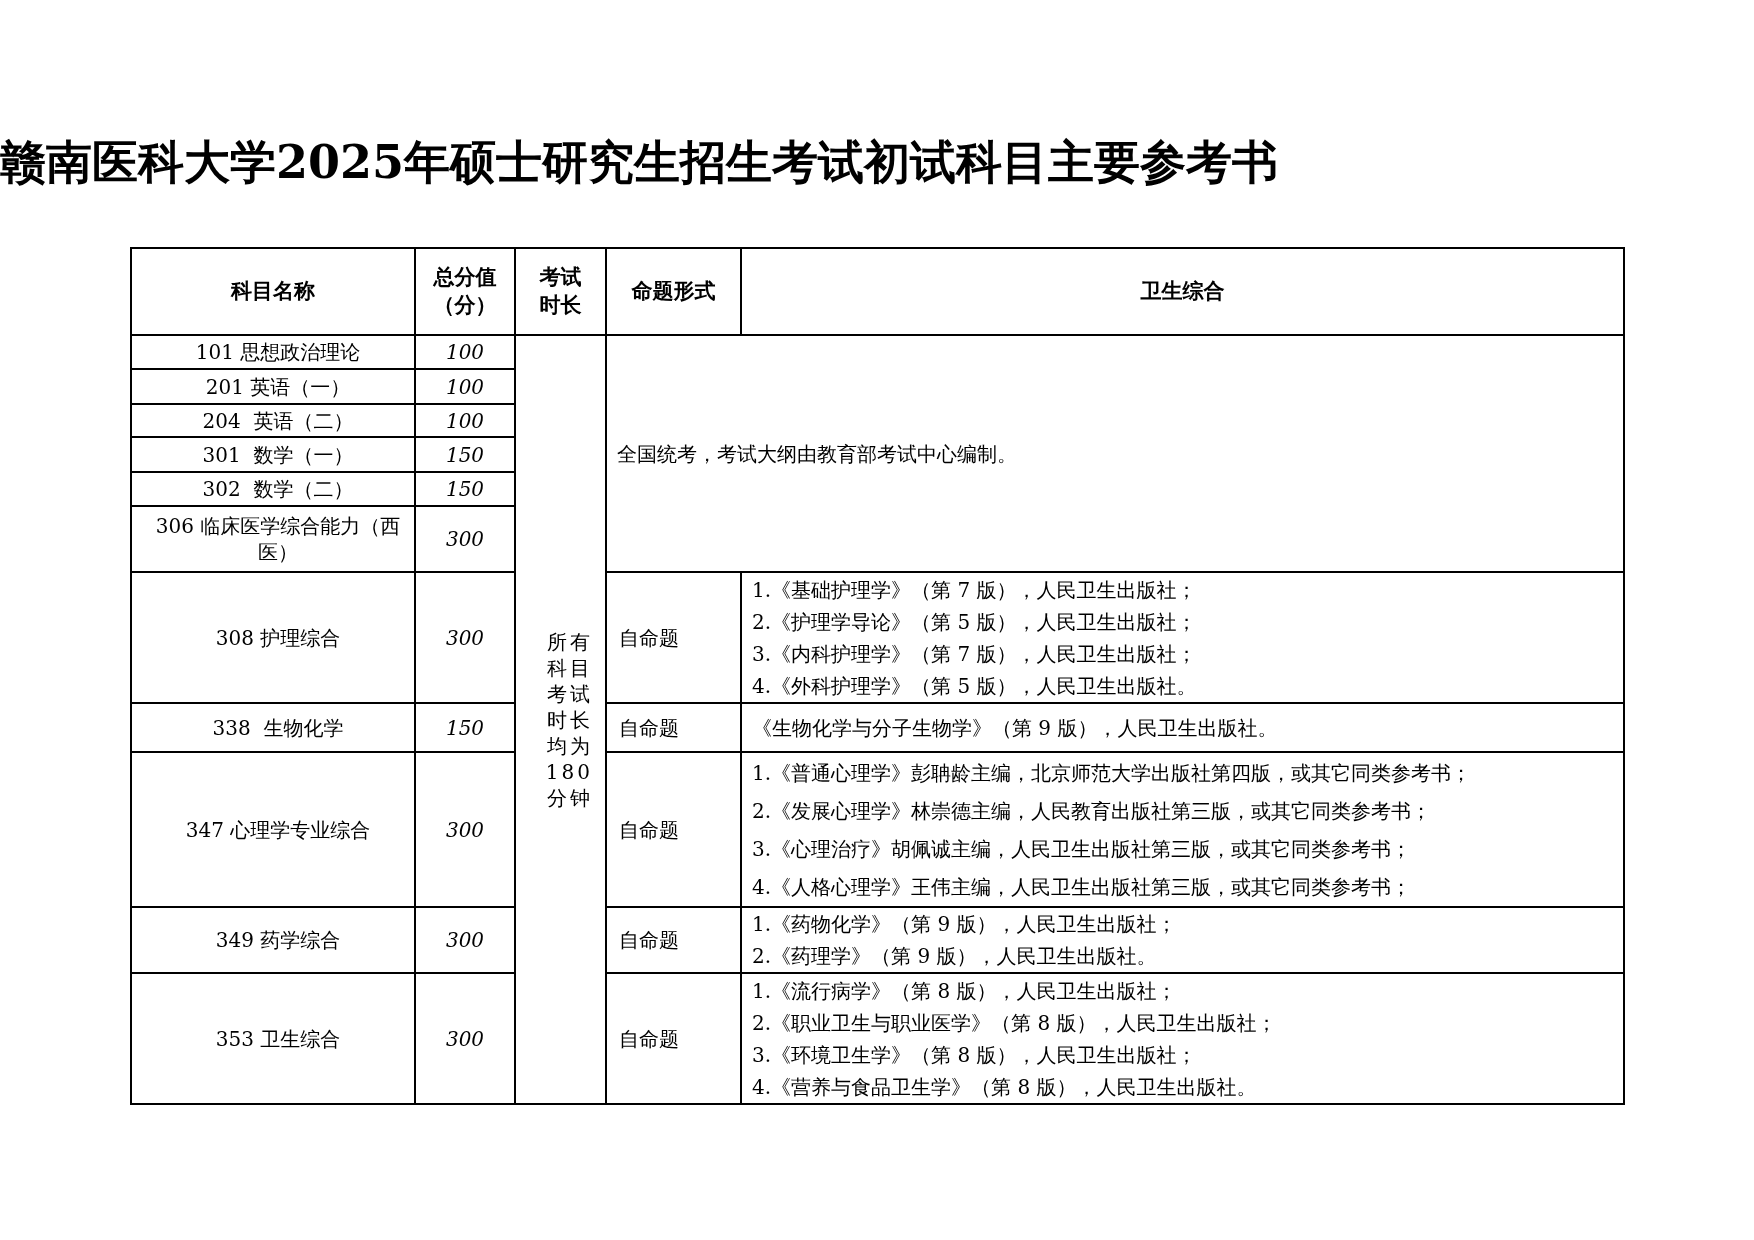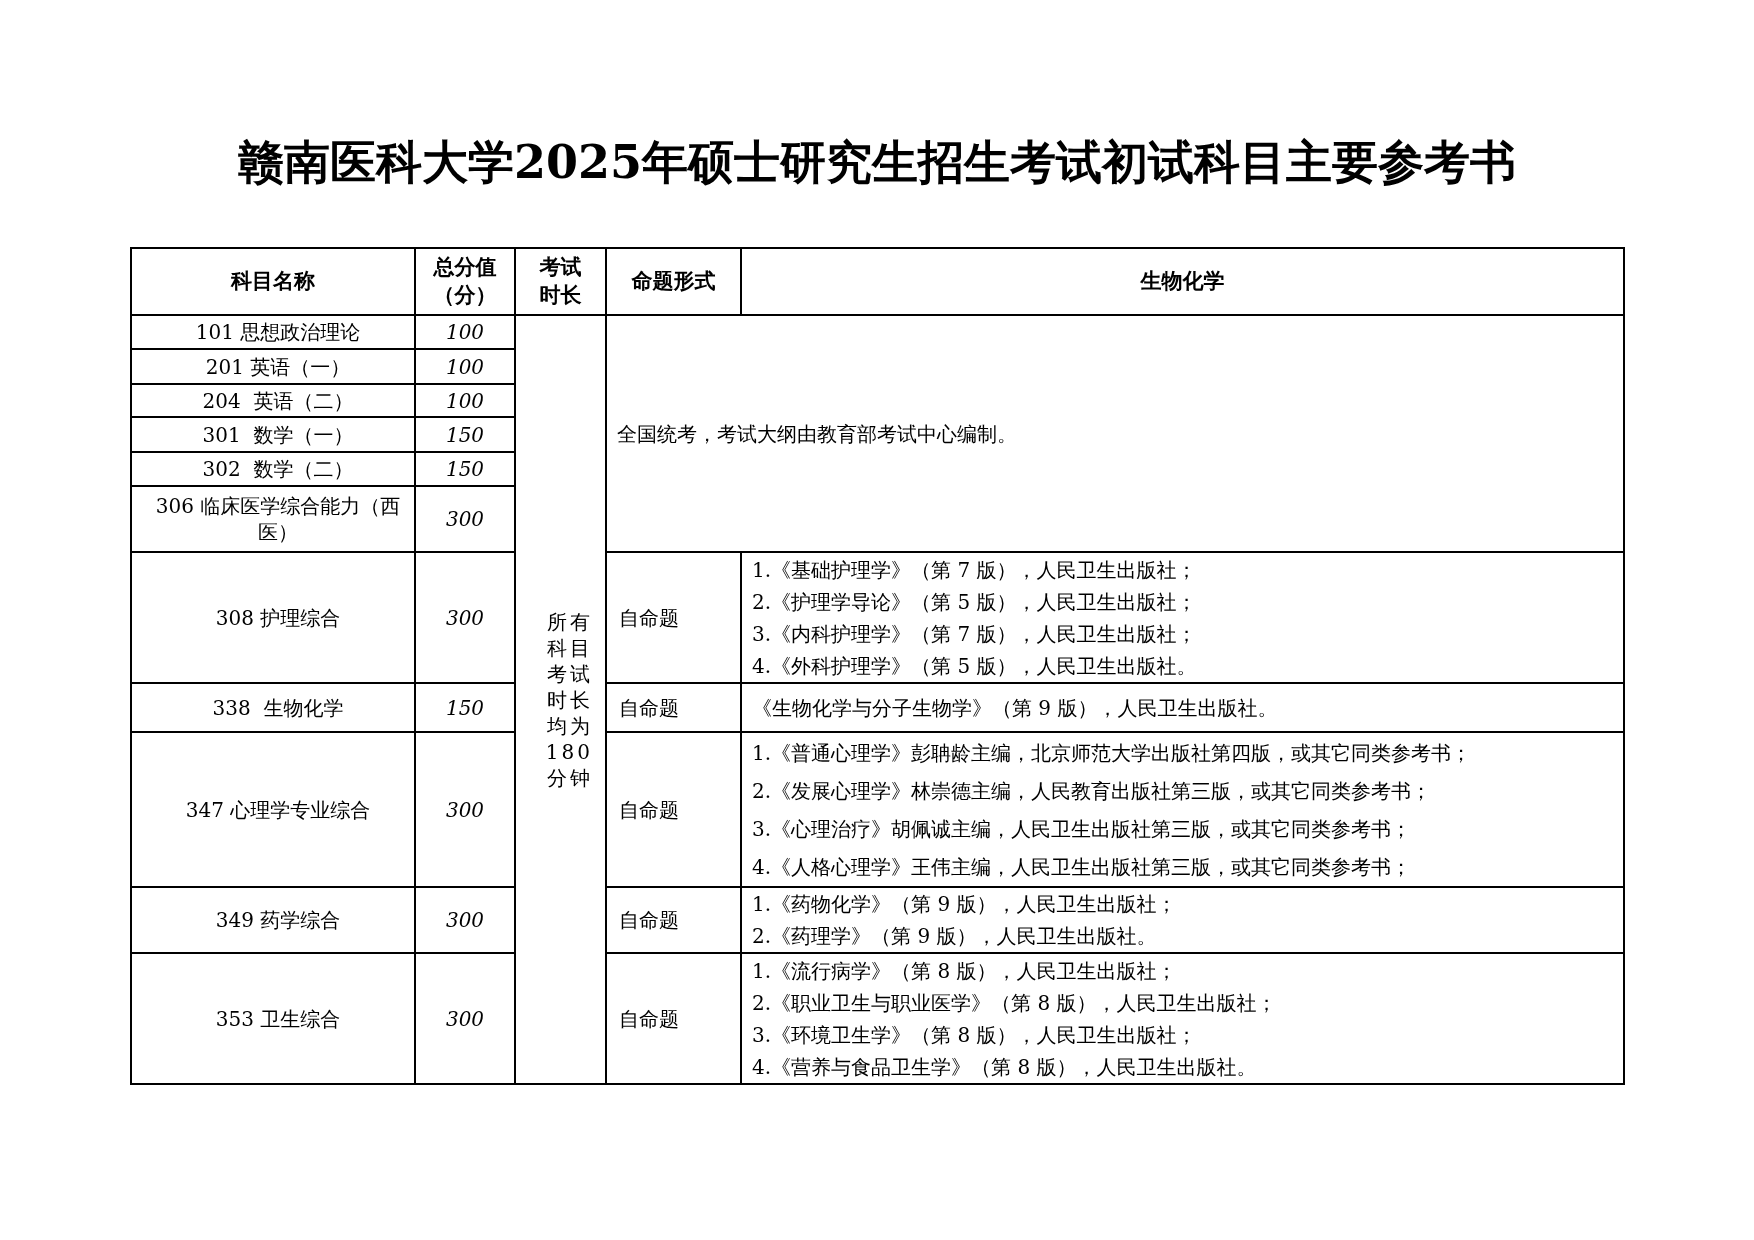--- a/index.html
+++ b/index.html
@@ -1,18 +1,18 @@
 <!DOCTYPE html>
 <html><head>
 <meta charset="utf-8">
 <style>
   html, body { margin:0; padding:0; background:#ffffff; }
   body { width:1754px; height:1240px; position:relative; overflow:hidden;
          font-family: "DejaVu Serif", "Liberation Serif", serif; color:#000; }
-  .title { position:absolute; left:0; top:132px; width:1754px; text-align:center;
+  .title { position:absolute; left:0; top:132px; width:1754px; 
            font-size:46px; font-weight:bold; letter-spacing:0px;
            font-family: "DejaVu Serif", "Liberation Serif", serif; }
   table.main { position:absolute; left:130px; top:247px; width:1493px;
                border-collapse:collapse; table-layout:fixed; }
   table.main td, table.main th { border:2px solid #000; padding:0; font-weight:normal;
                font-size:20px; line-height:1.3; vertical-align:middle; }
   table.main th { font-weight:bold; font-size:21px; text-align:center;
                font-family: "DejaVu Sans", "Liberation Sans", sans-serif; }
   .name { padding-left:10px !important; text-align:center; }
   .score { text-align:center;font-style:italic; }
@@ -30,32 +30,32 @@
 
 <table class="main">
   <colgroup>
     <col style="width:284px">
       <col style="width:100px">
       <col style="width:91px">
       <col style="width:135px">
       <col style="width:883px">
   </colgroup>
   <tbody>
-      <tr style="height:67px">
+      <tr style="height:87px">
     <th>科目名称</th>
     <th>
           <div>总分值</div>
           <div>（分）</div>
         </th>
     <th>
           <div>考试</div>
           <div>时长</div>
         </th>
     <th>命题形式</th>
-    <th>生物化学</th>
+    <th>卫生综合</th>
   </tr>
   <tr style="height:34px">
     <td class="name">101 思想政治理论</td>
     <td class="score">100</td>
     <td class="dur" rowspan="11">所有科目考试时长均为 180 分钟</td>
     <td class="national" colspan="2" rowspan="6">全国统考，考试大纲由教育部考试中心编制。</td>
   </tr>
   <tr style="height:35px">
     <td class="name">201 英语（一）</td>
     <td class="score">100</td>

